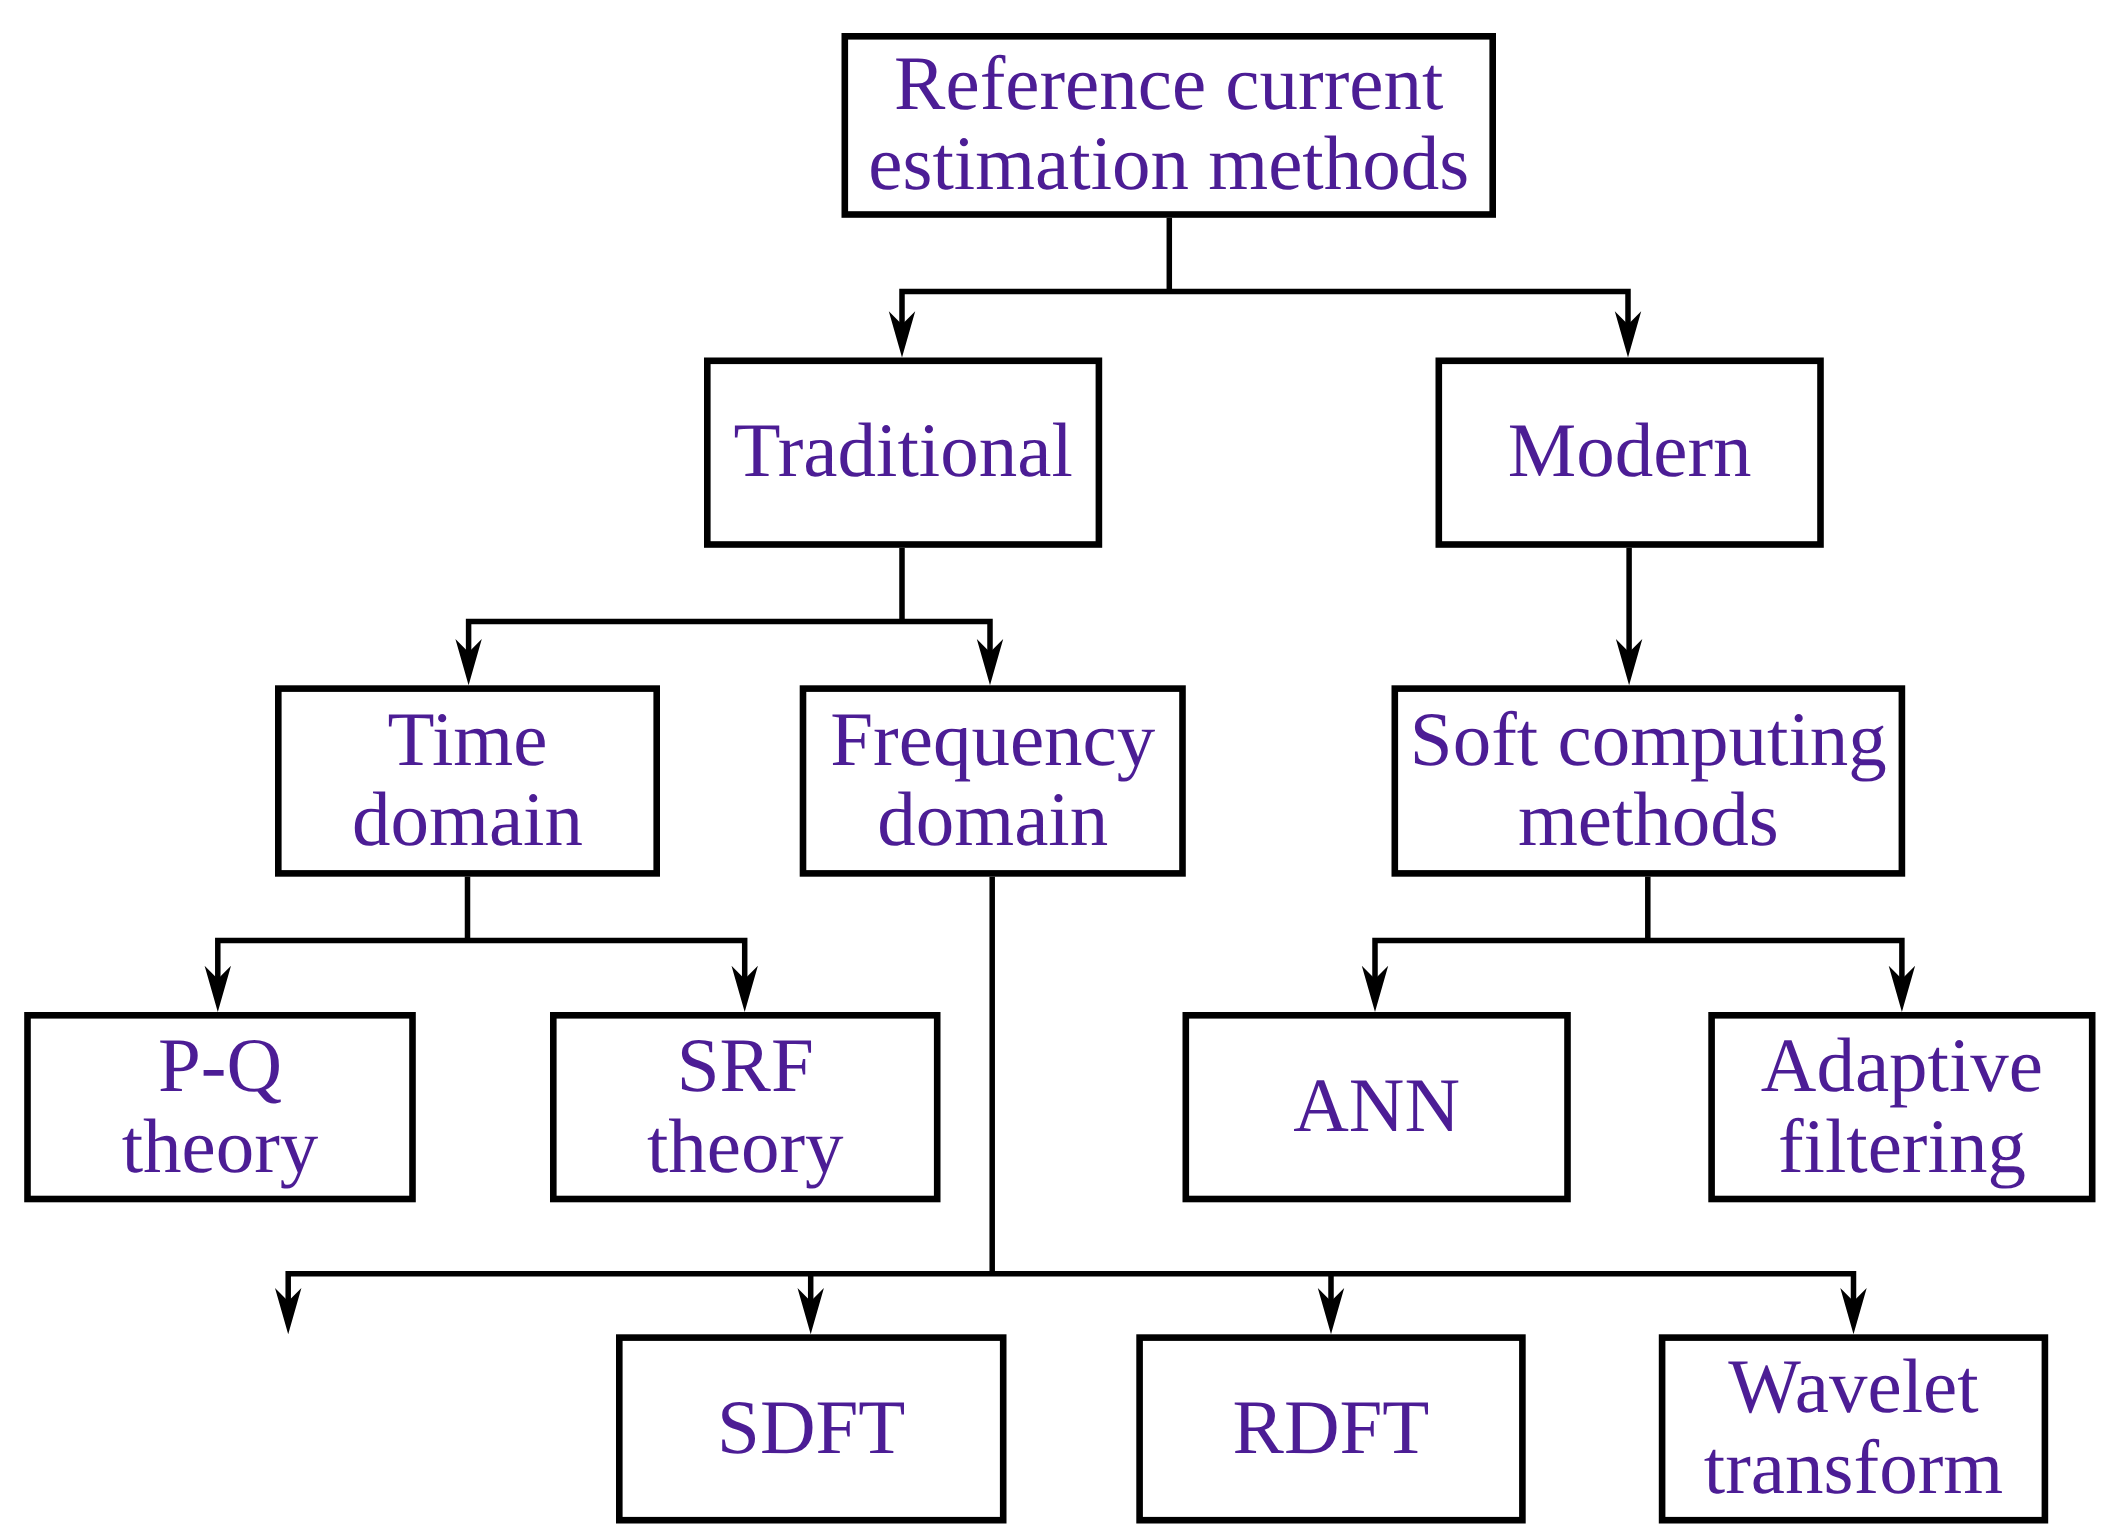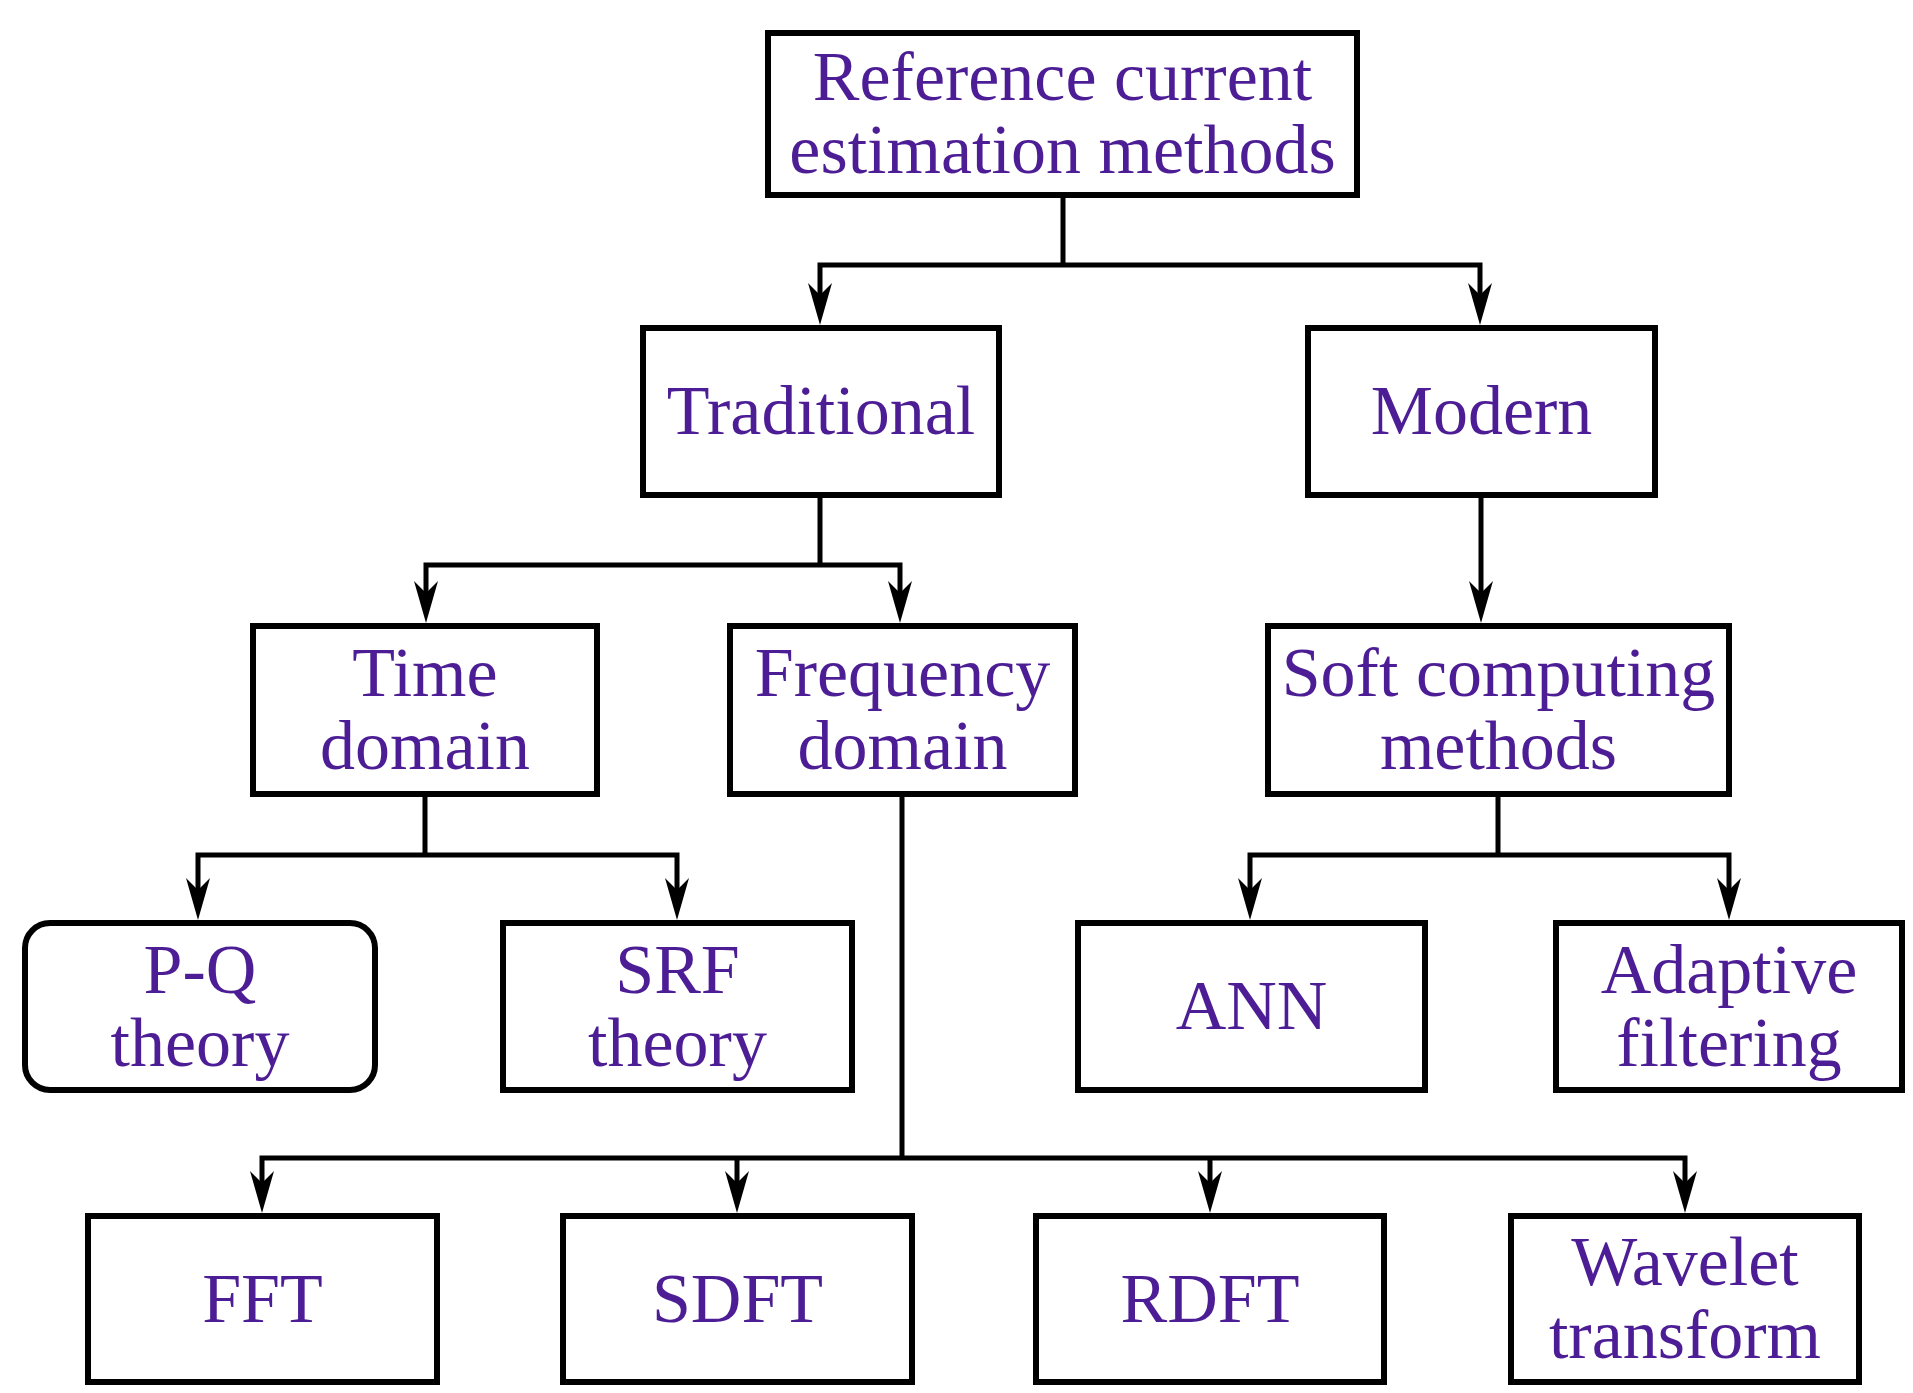--- a/index.html
+++ b/index.html
@@ -46,21 +46,21 @@
     line-height: 1.04;
     white-space: nowrap;
   }
   
   .n-root      { left: 765px;  top: 30px;   width: 595px; height: 168px; }
   .n-trad      { left: 640px;  top: 325px;  width: 362px; height: 173px; }
   .n-modern    { left: 1305px; top: 325px;  width: 353px; height: 173px; }
   .n-time      { left: 250px;  top: 623px;  width: 350px; height: 174px; font-family: Liberation Serif, serif; }
   .n-freq      { left: 727px;  top: 623px;  width: 351px; height: 174px; }
   .n-soft      { left: 1265px; top: 623px;  width: 467px; height: 174px; }
-  .n-pq        { left: 22px;   top: 920px;  width: 356px; height: 173px; border-radius: 28px; }
+  .n-pq        { left: 22px;   top: 920px;  width: 356px; height: 173px; }
   .n-srf       { left: 500px;  top: 920px;  width: 355px; height: 173px; }
   .n-ann       { left: 1075px; top: 920px;  width: 353px; height: 173px; }
   .n-adaptive  { left: 1553px; top: 920px;  width: 352px; height: 173px; }
   .n-fft       { left: 85px;   top: 1213px; width: 355px; height: 172px; }
   .n-sdft      { left: 560px;  top: 1213px; width: 355px; height: 172px; }
   .n-rdft      { left: 1033px; top: 1213px; width: 354px; height: 172px; }
   .n-wavelet   { left: 1508px; top: 1213px; width: 354px; height: 172px; }
 </style>
 </head>
 <body>
@@ -147,23 +147,20 @@
 
   <div class="node n-ann">
     <div>ANN</div>
   </div>
 
   <div class="node n-adaptive">
     <div>Adaptive</div>
     <div>filtering</div>
   </div>
 
-  <div class="node n-fft">
-    <div>FFT</div>
-  </div>
 
   <div class="node n-sdft">
     <div>SDFT</div>
   </div>
 
   <div class="node n-rdft">
     <div>RDFT</div>
   </div>
 
   <div class="node n-wavelet">

